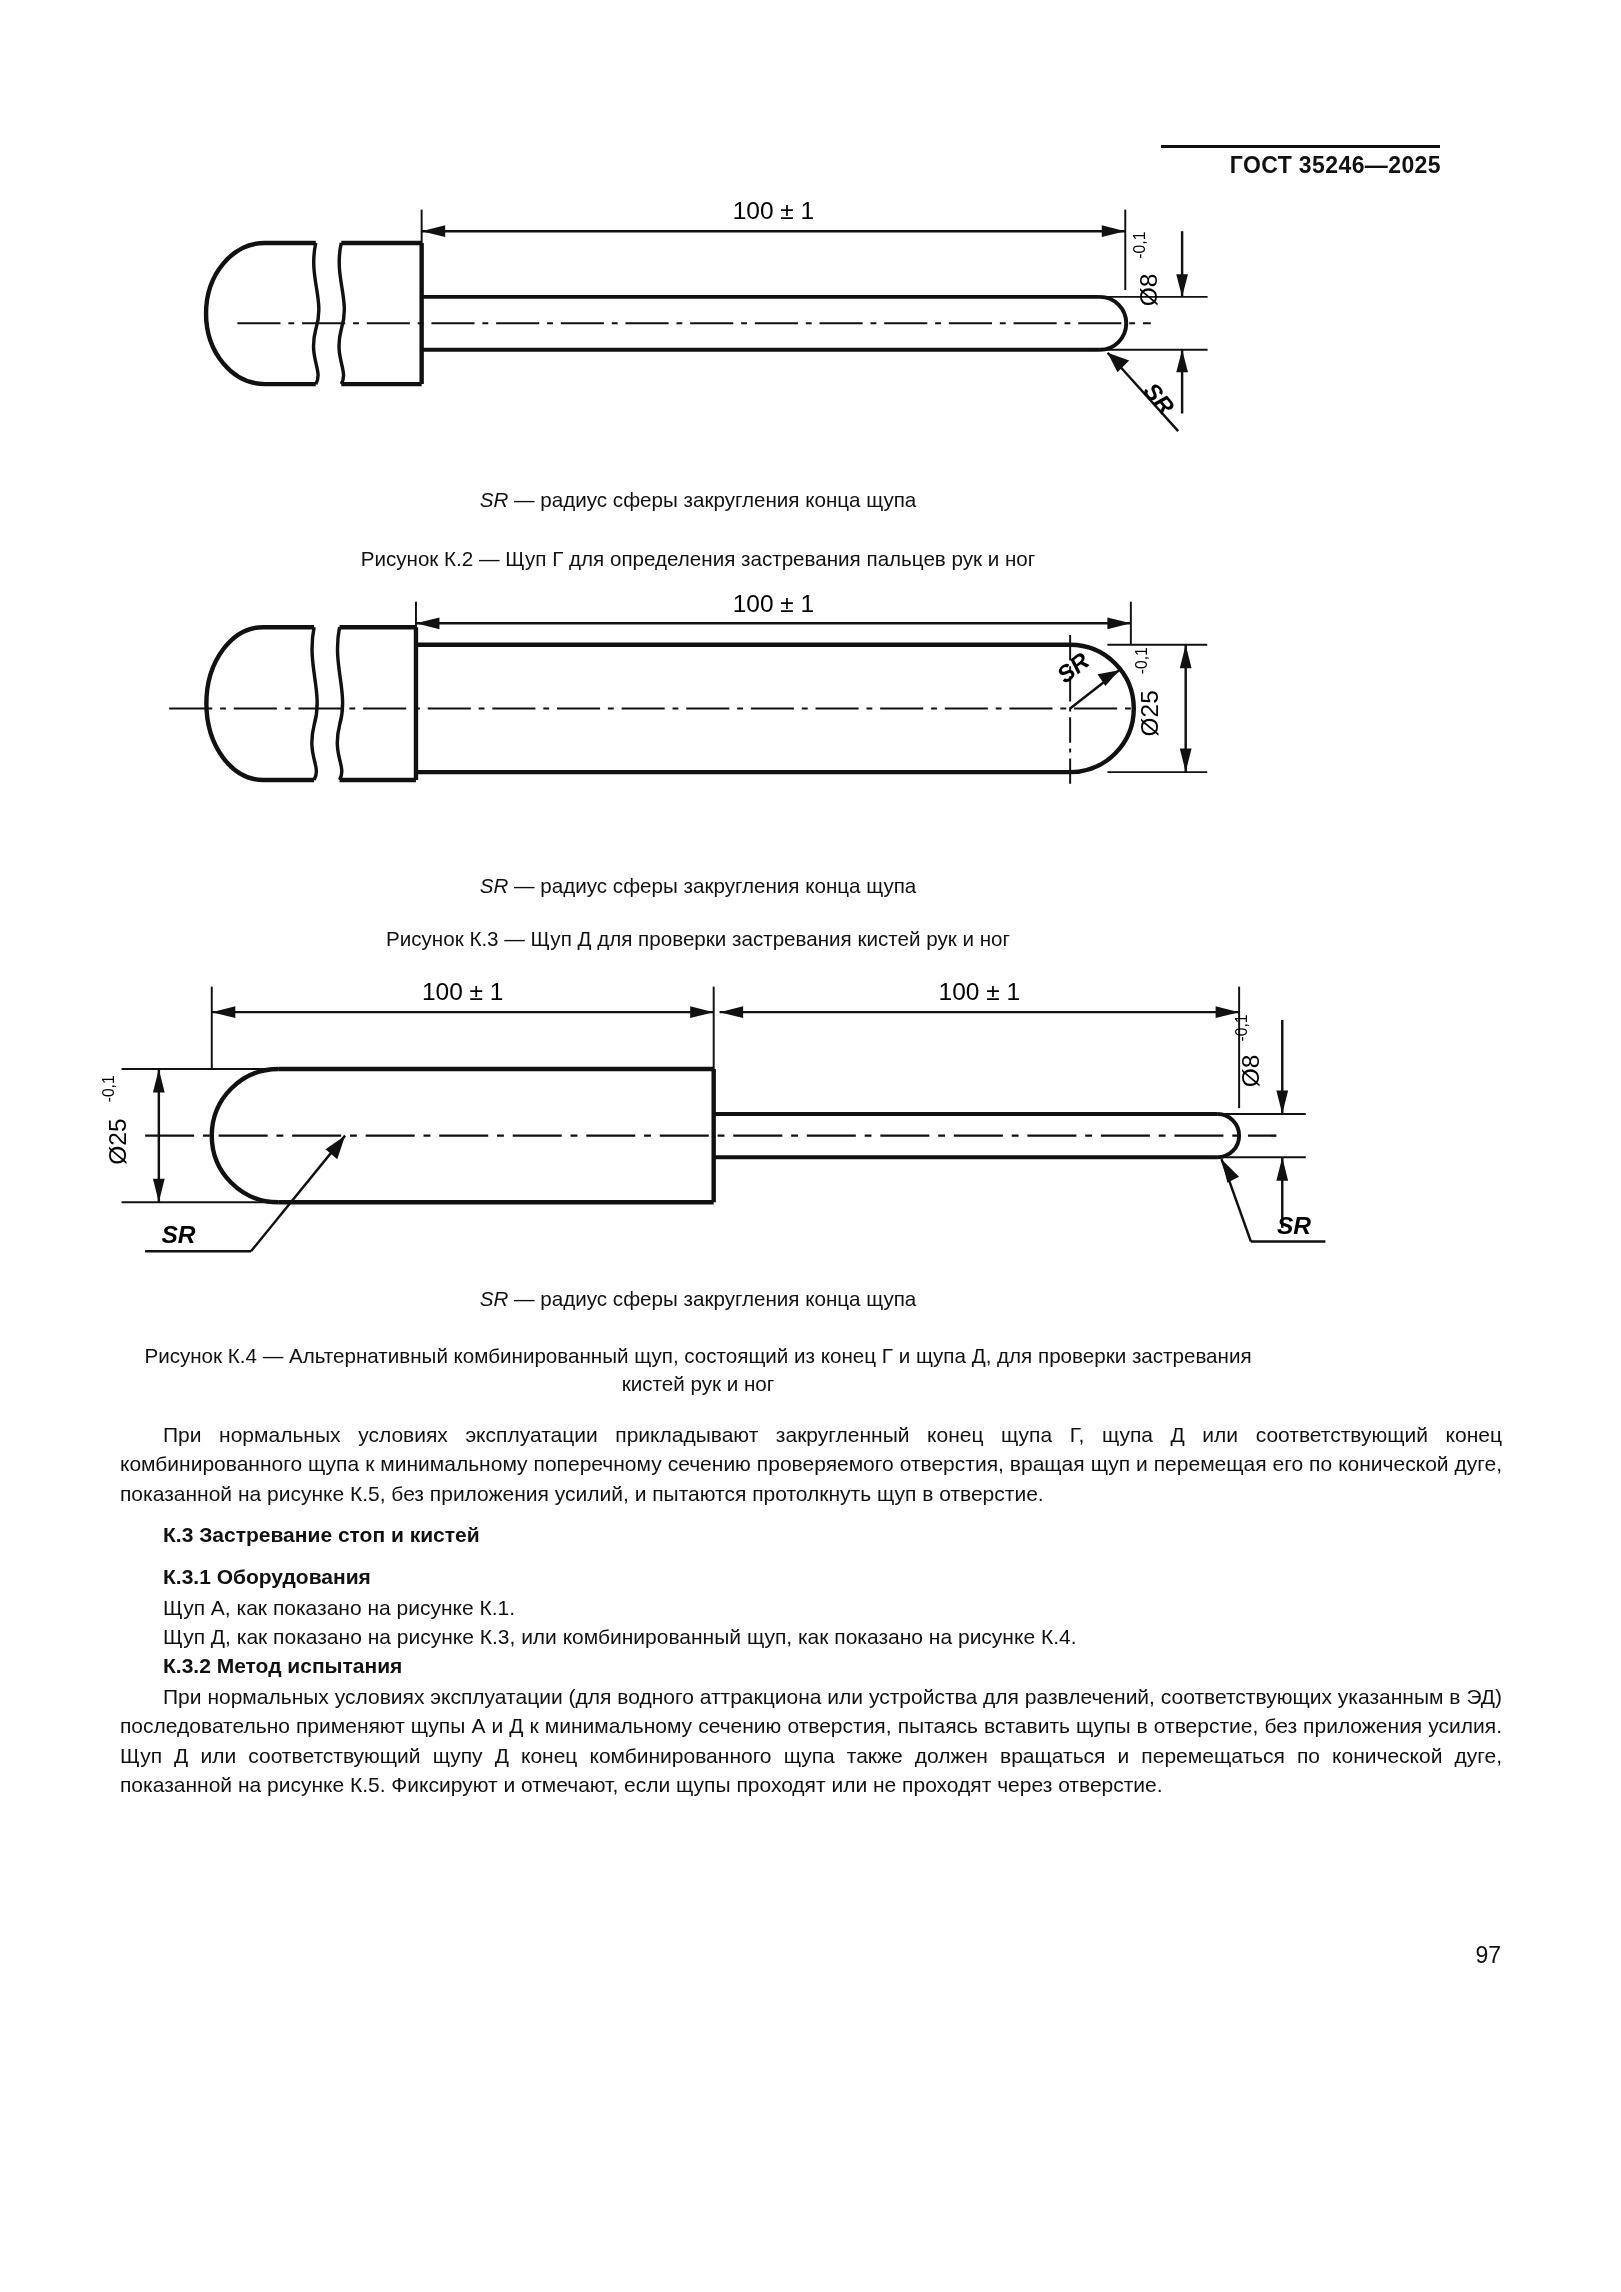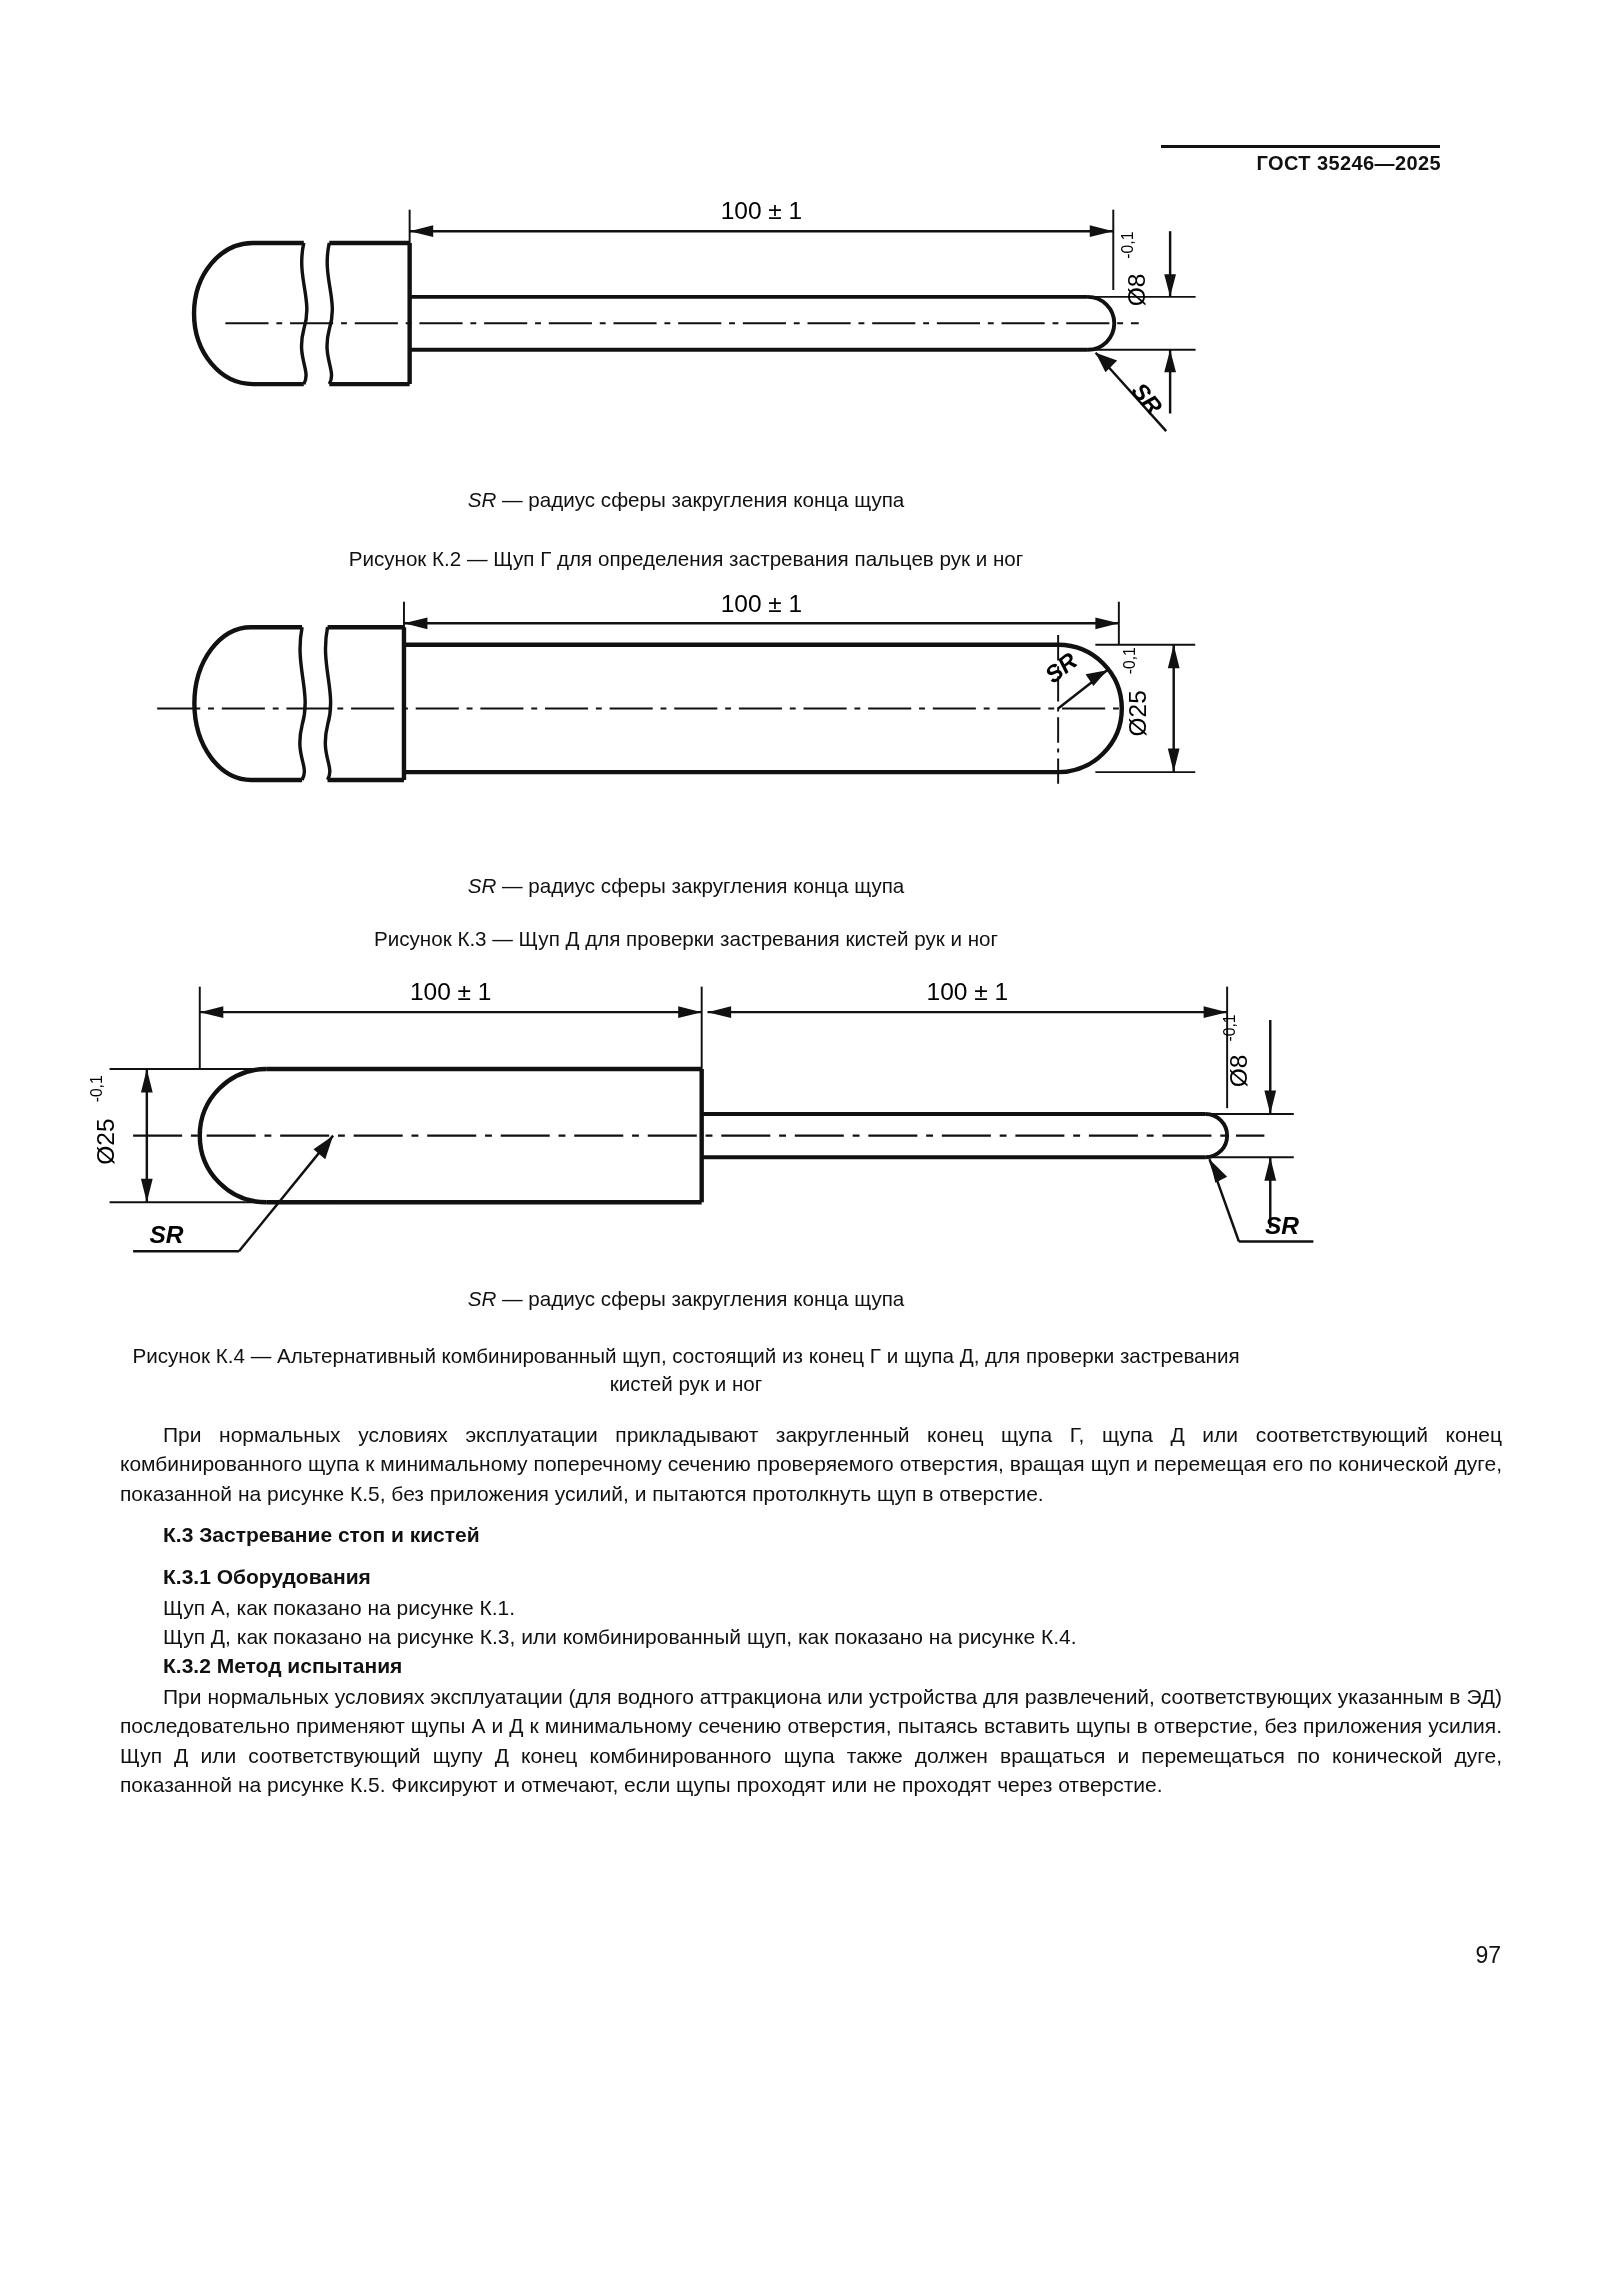--- a/index.html
+++ b/index.html
@@ -22,30 +22,30 @@
     left: 1161px;
     top: 145px;
     width: 279px;
     height: 2.9px;
     background: #111;
   }
   .header-title {
     position: absolute;
     right: 180px;
     top: 152px;
-    font-size: 20px;
+    font-size: 23px;
     font-weight: bold;
     letter-spacing: 0.4px;
     white-space: nowrap;
   }
 
   
   .figure {
     position: absolute;
-    left: 4px;
+    left: 16px;
     width: 1364px;
   }
   .fig-svg { display: block; margin: 0 auto; }
 
   .legend {
     text-align: center;
     font-size: 20.6px;
     margin-top: 2px;
     white-space: nowrap;
   }

